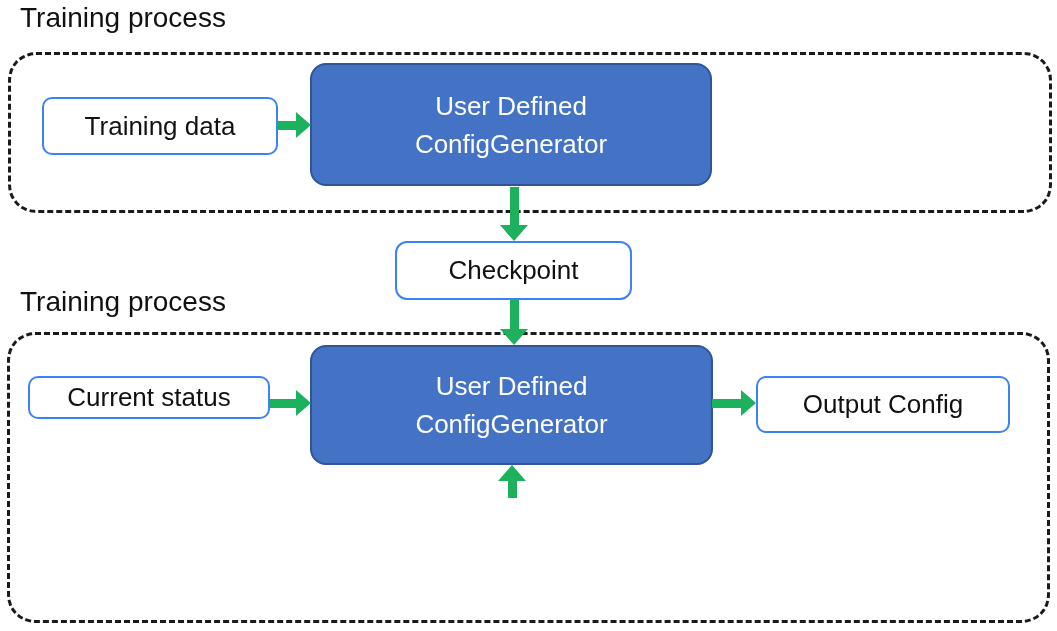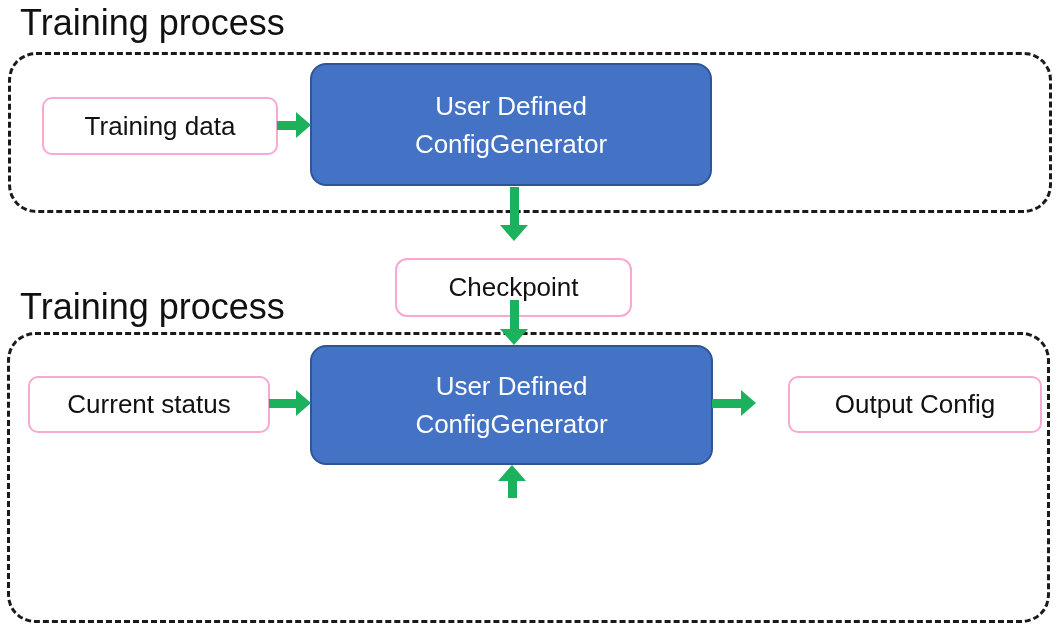--- a/index.html
+++ b/index.html
@@ -10,37 +10,37 @@
   }
   .canvas {
     position: relative;
     width: 1057px;
     height: 631px;
     background: #ffffff;
     overflow: hidden;
   }
   .section-label {
     position: absolute;
-    font-size: 36px;
+    font-size: 28px;
     color: #111111;
     white-space: nowrap;
     line-height: 1.1;
   }
   .container-dashed {
     position: absolute;
     border: 3px dashed #1a1a1a;
     border-radius: 28px;
     background: transparent;
     box-sizing: border-box;
     z-index: 1;
   }
   .box-light {
     position: absolute;
     background: #ffffff;
-    border: 2px solid #f9a8d4;
+    border: 2px solid #3b82f6;
     border-radius: 10px;
     box-sizing: border-box;
     display: flex;
     align-items: center;
     justify-content: center;
     font-size: 26px;
     color: #111111;
     white-space: nowrap;
     z-index: 3;
   }
@@ -138,49 +138,49 @@
   <div class="box-blue" style="left:310px; top:63px; width:402px; height:123px;">
     <div>User Defined</div>
     <div>ConfigGenerator</div>
   </div>
 
   <div class="arrow-down" style="left:500px; top:187px; height:54px;">
     <div class="shaft"></div>
     <div class="head"></div>
   </div>
 
-  <div class="box-light" style="left:395px; top:241px; width:237px; height:59px; border-radius:12px;margin-top:17px;">Checkpoint</div>
+  <div class="box-light" style="left:395px; top:241px; width:237px; height:59px; border-radius:12px;">Checkpoint</div>
 
   <div class="arrow-down" style="left:500px; top:300px; height:45px;">
     <div class="shaft"></div>
     <div class="head"></div>
   </div>
 
   <div class="section-label" style="left:20px; top:287px;">Training process</div>
 
   <div class="container-dashed" style="left:7px; top:332px; width:1043px; height:291px;"></div>
 
-  <div class="box-light" style="left:28px; top:376px; width:242px; height:57px;">Current status</div>
+  <div class="box-light" style="left:28px; top:376px; width:242px; height:43px;">Current status</div>
 
   <div class="arrow-right" style="left:269px; top:390px; width:42px;">
     <div class="shaft"></div>
     <div class="head"></div>
   </div>
 
   <div class="box-blue" style="left:310px; top:345px; width:403px; height:120px;">
     <div>User Defined</div>
     <div>ConfigGenerator</div>
   </div>
 
   <div class="arrow-right" style="left:712px; top:390px; width:44px;">
     <div class="shaft"></div>
     <div class="head"></div>
   </div>
 
-  <div class="box-light" style="left:756px; top:376px; width:254px; height:57px;margin-left:32px;">Output Config</div>
+  <div class="box-light" style="left:756px; top:376px; width:254px; height:57px;">Output Config</div>
 
   <div class="arrow-up" style="left:498px; top:465px; height:33px;">
     <div class="head"></div>
     <div class="shaft"></div>
   </div>
 
 
 
 </div>
 

